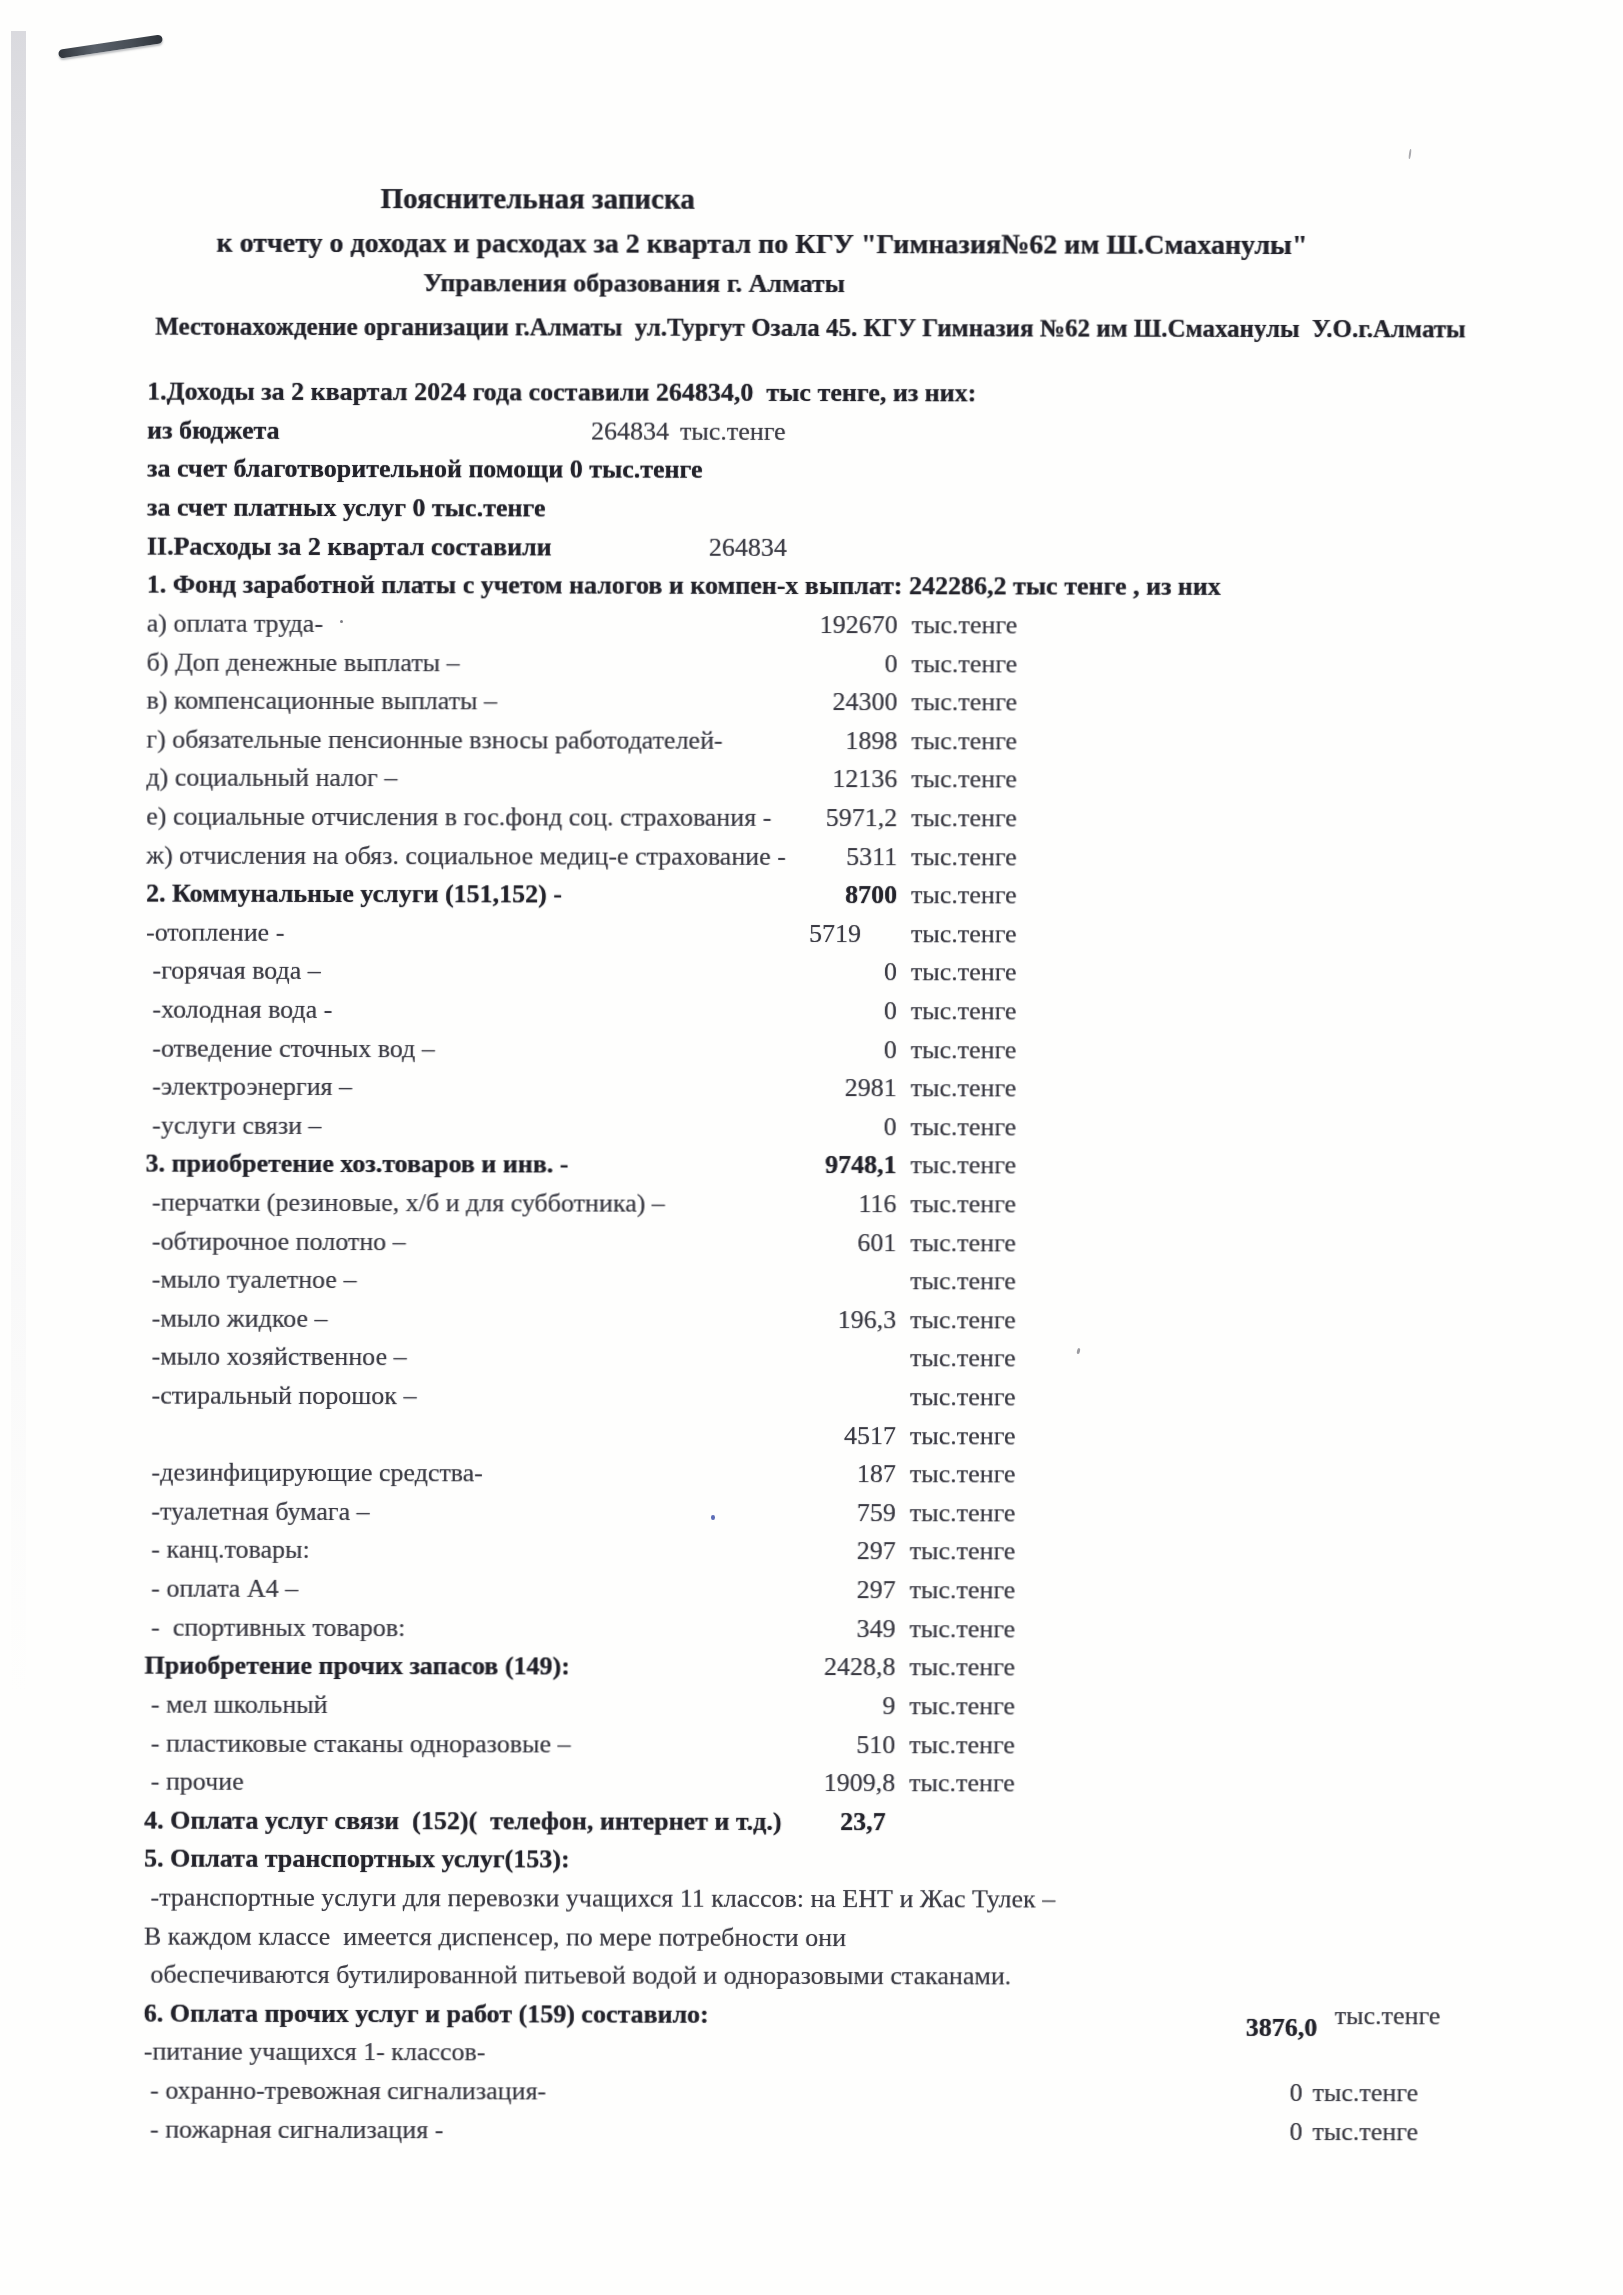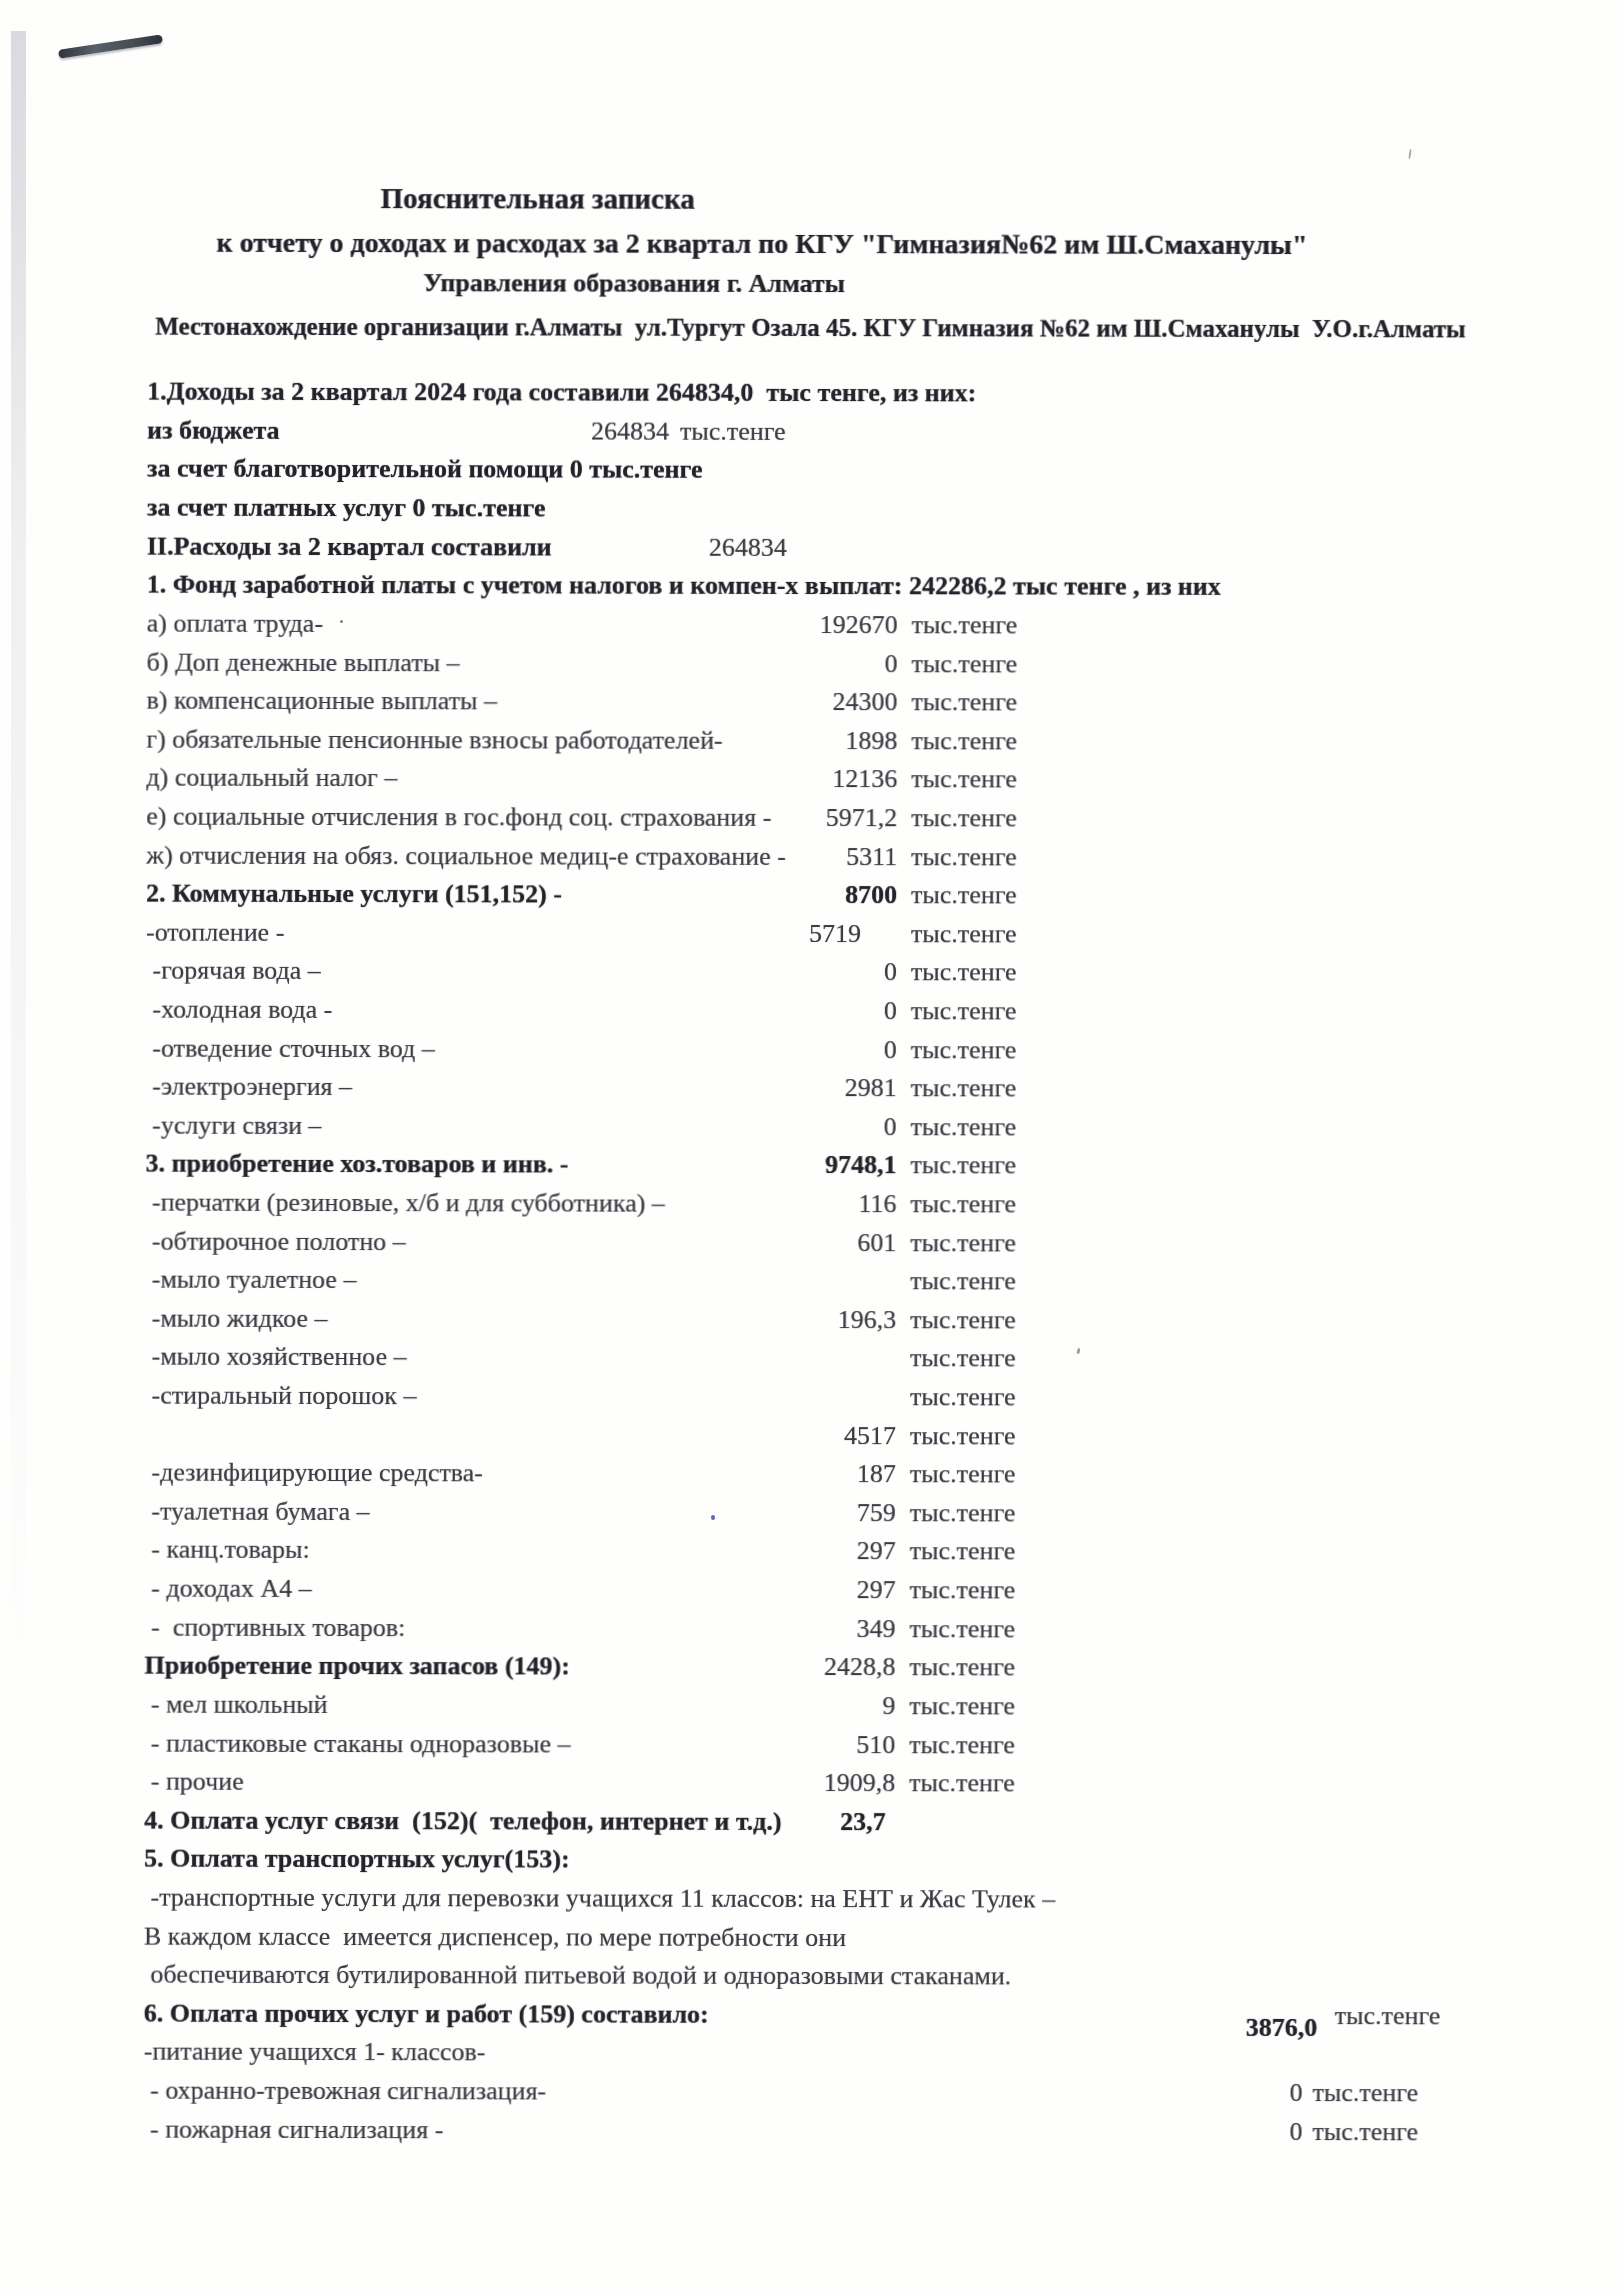--- a/index.html
+++ b/index.html
@@ -226,21 +226,21 @@
     <span class="unit txt" style="left: 913px;">тыс.тенге</span>
   </div>
 
   <div class="line" style="top: 1534px;">
     <span class="lbl txt"> - канц.товары:</span>
     <span class="num txt" style="right: 724px;">297</span>
     <span class="unit txt" style="left: 913px;">тыс.тенге</span>
   </div>
 
   <div class="line" style="top: 1573px;">
-    <span class="lbl txt"> - доходах А4 –</span>
+    <span class="lbl txt"> - оплата А4 –</span>
     <span class="num txt" style="right: 724px;">297</span>
     <span class="unit txt" style="left: 913px;">тыс.тенге</span>
   </div>
 
   <div class="line" style="top: 1612px;">
     <span class="lbl txt"> -  спортивных товаров:</span>
     <span class="num txt" style="right: 724px;">349</span>
     <span class="unit txt" style="left: 913px;">тыс.тенге</span>
   </div>
 

